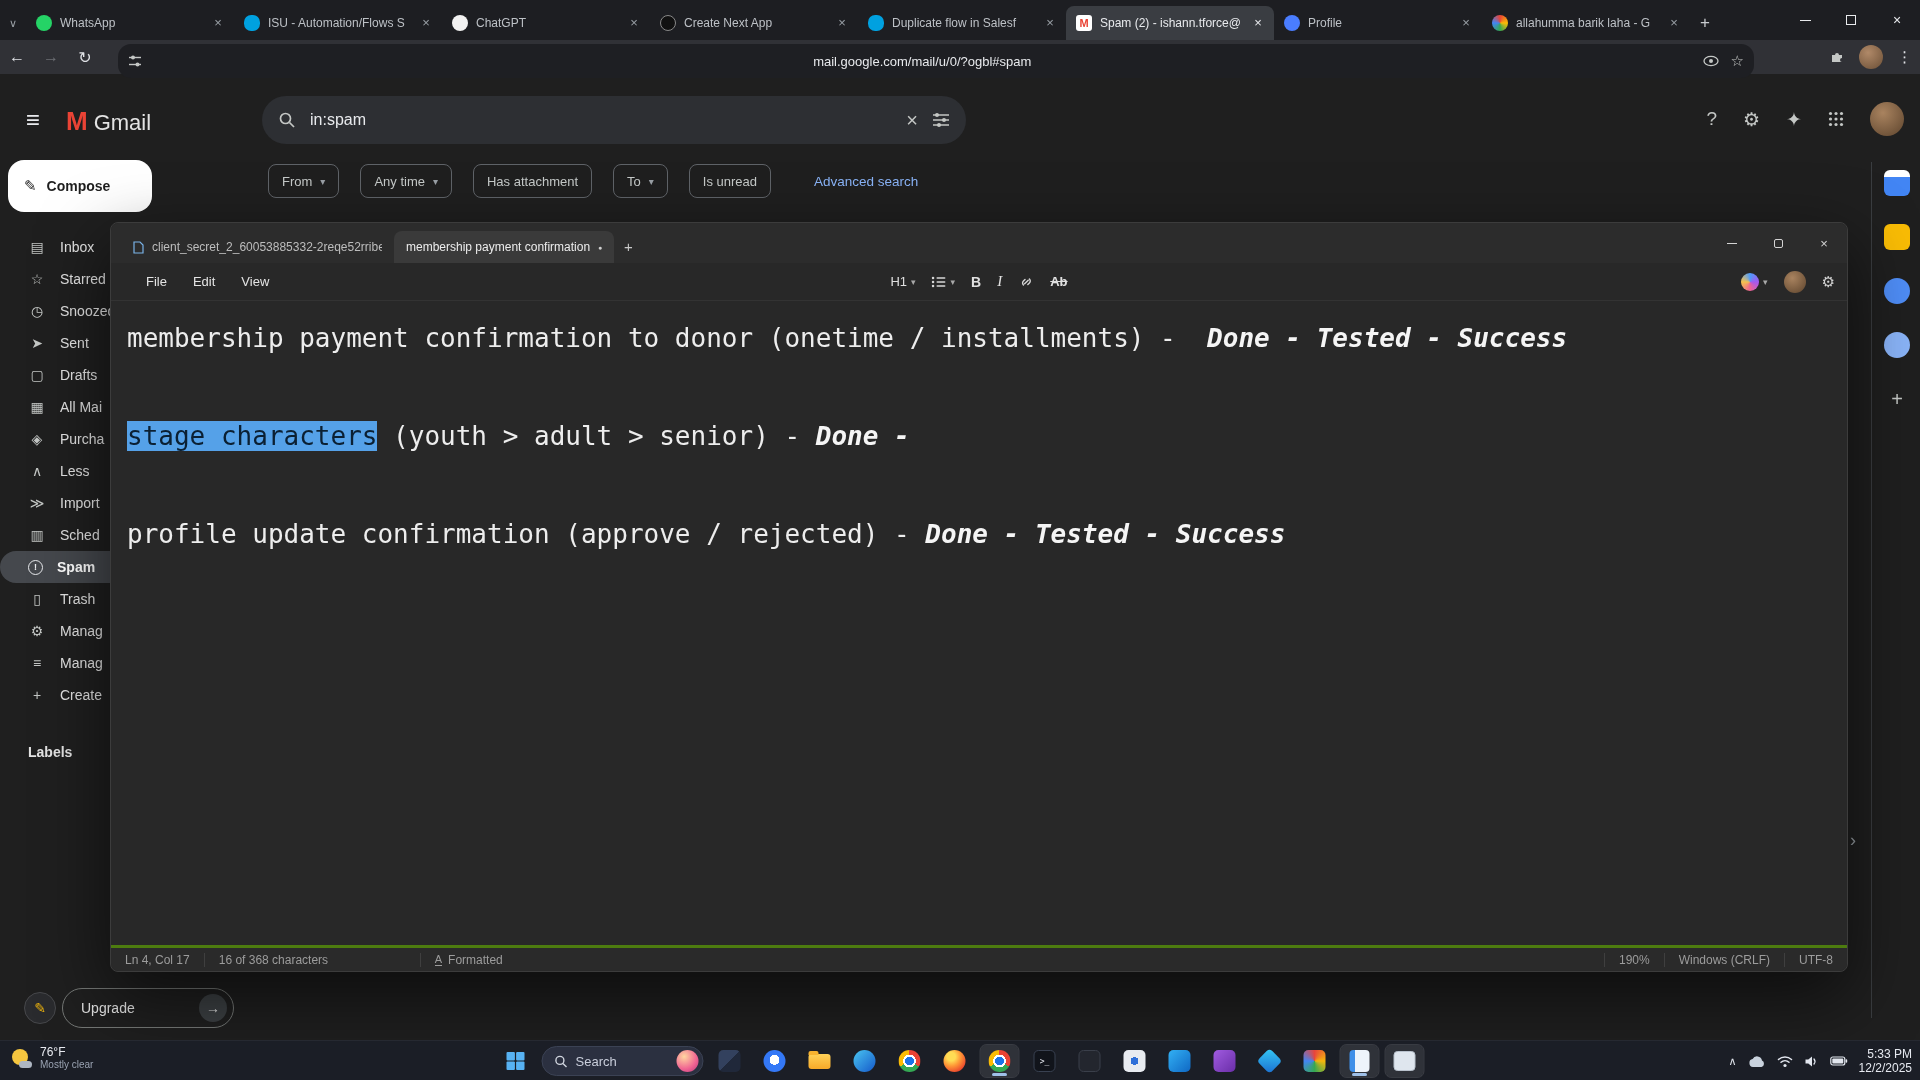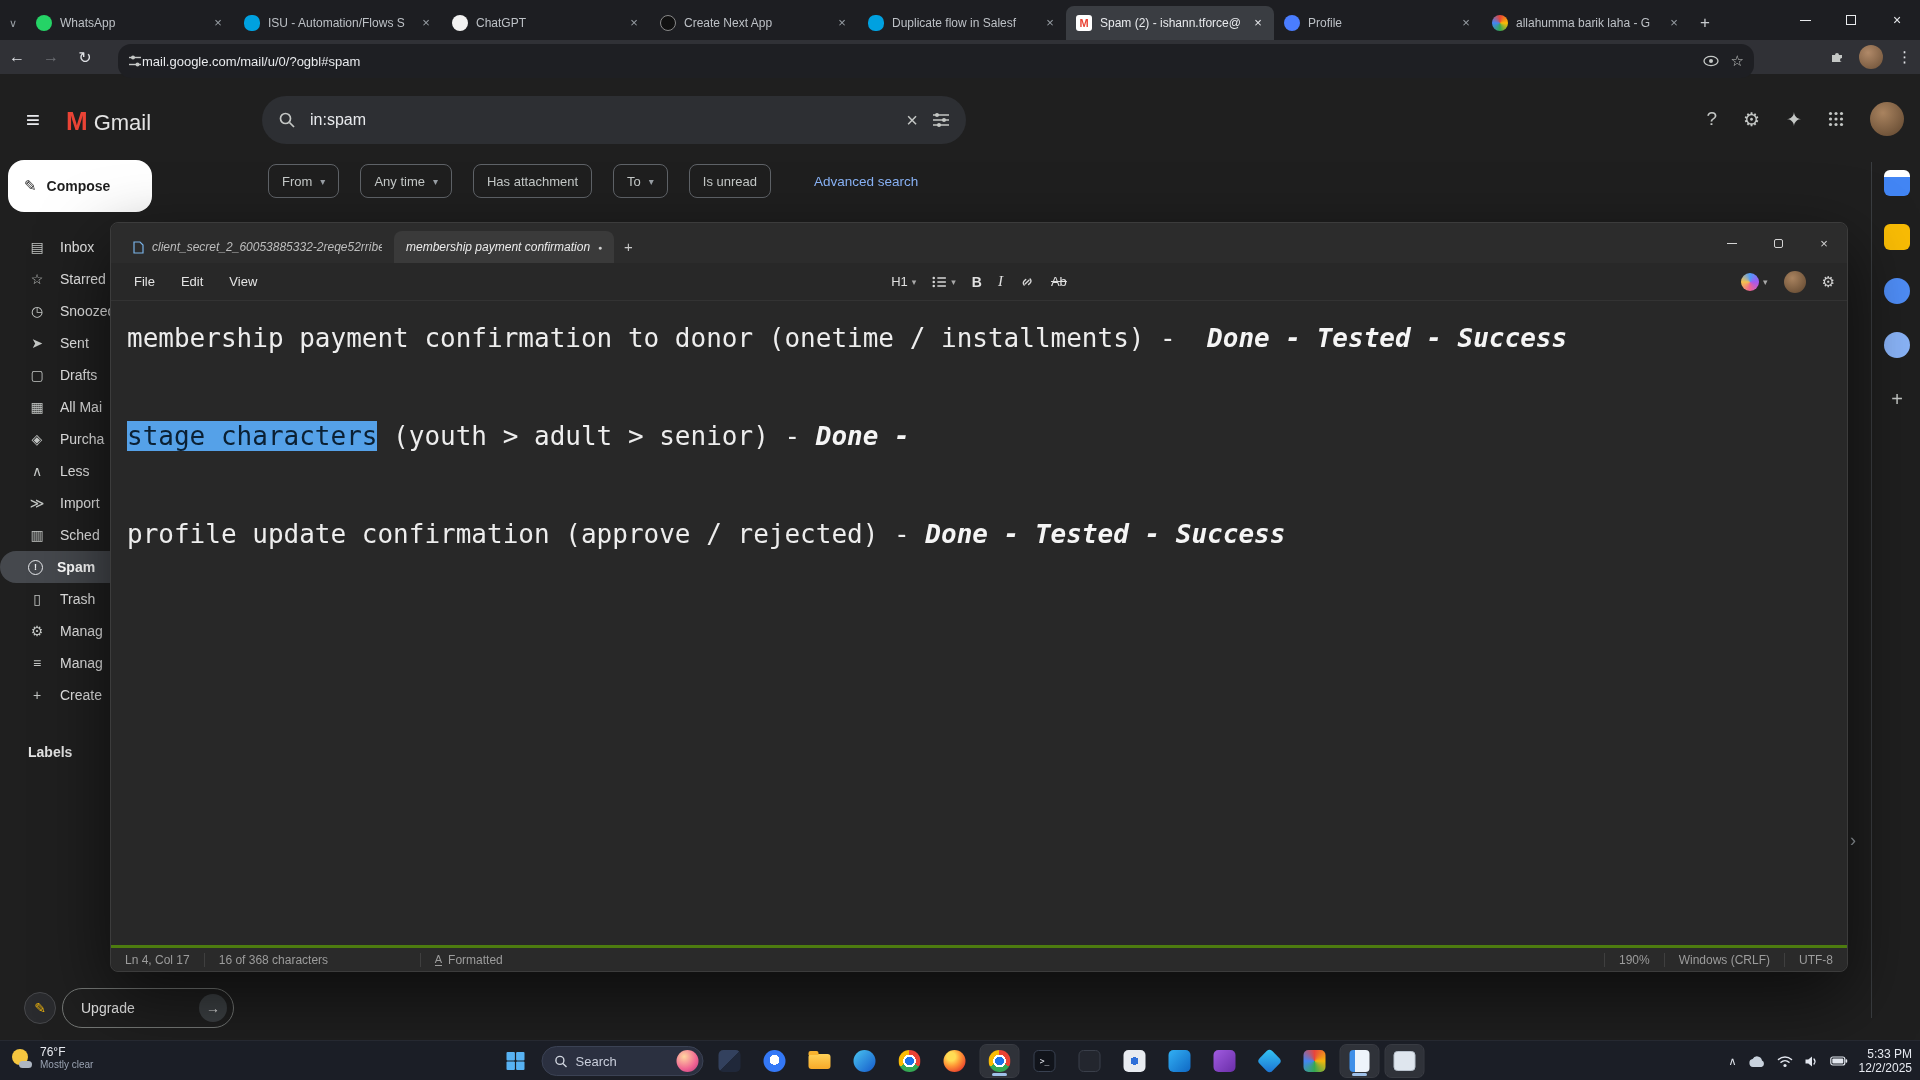--- a/index.html
+++ b/index.html
@@ -36,21 +36,21 @@
   .wc .sq { width:10px; height:10px; border:1px solid #e8eaed; display:block; }
   .wc .bar { width:11px; height:1px; background:#e8eaed; display:block; }
 
   
   .navbar { position:absolute; top:40px; left:0; width:1920px; height:34px; background:#303136; z-index:30;
             display:flex; align-items:center; }
   .nav-ic { width:34px; text-align:center; color:#dfe1e5; font-size:16px; flex:none; }
   .nav-ic.disabled { color:#6c6f74; }
   .urlbar { position:absolute; left:118px; top:4px; width:1636px; height:34px; background:#1e1f23;
             border-radius:13px; display:flex; align-items:center; padding:0 10px; gap:0;
-            color:#e8eaed; font-size:13px; }
+            color:#e8eaed; font-size:13px;text-align:center; }
   .url-text { flex:1; white-space:nowrap; overflow:hidden; }
   .url-right { display:flex; align-items:center; gap:12px; color:#c4c7c5; }
   .nav-right { position:absolute; right:8px; top:0; height:34px; display:flex; align-items:center; gap:14px; }
   .nav-avatar { width:24px; height:24px; border-radius:50%;
                 background:radial-gradient(circle at 38% 32%, #b08968, #6b4f36); }
   .dots { color:#dfe1e5; font-size:15px; }
 
   
   .gmail { position:absolute; top:74px; left:0; width:1920px; height:966px; background:#1f1f1f; z-index:1; }
   .gm-burger { position:absolute; left:26px; top:32px; font-size:24px; color:#e8eaed; }
@@ -99,40 +99,40 @@
   .rl-contacts { border-radius:50%; background:#8ab4f8; }
   .rl-plus { color:#c4c7c5; font-size:20px; text-align:center; line-height:26px; }
   .rail-chev { position:absolute; left:1850px; top:756px; color:#9aa0a6; font-size:18px; }
 
   
   .notepad { position:absolute; left:110px; top:222px; width:1738px; height:750px; background:#282828;
              border:1px solid #3c3c3c; border-radius:8px; box-shadow:0 24px 70px rgba(0,0,0,.6); z-index:10; }
   .np-titlebar { position:relative; height:40px; background:#2c2c2c; border-radius:8px 8px 0 0;
                  display:flex; align-items:flex-end; padding-left:10px; }
   .np-tab { height:32px; display:flex; align-items:center; gap:8px; padding:0 12px; font-size:12px;
-            color:#bdbdbd; border-radius:8px 8px 0 0; flex:none;font-style:italic; }
+            color:#bdbdbd; border-radius:8px 8px 0 0; flex:none; }
   .np-tab .t { max-width:230px; white-space:nowrap; overflow:hidden; }
   .np-tab.active { background:#3a3a3a; color:#ececec; }
   .np-dot { font-size:7px; color:#d0d0d0; }
   .np-newtab { width:28px; height:28px; margin-bottom:3px; display:flex; align-items:center; justify-content:center;
                color:#c8c8c8; font-size:15px; }
   .np-controls { position:absolute; right:0; top:0; height:40px; display:flex; }
   .npc { width:46px; height:40px; display:flex; align-items:center; justify-content:center; color:#d4d4d4; font-size:13px; }
   .npc .sq { width:9px; height:9px; border:1px solid #d4d4d4; border-radius:2px; display:block; }
   .npc .bar { width:10px; height:1px; background:#d4d4d4; display:block; }
   .np-menurow { position:relative; height:38px; border-bottom:1px solid #333; display:flex; align-items:center; }
-  .np-menus { display:flex; gap:4px; padding-left:12px; }
+  .np-menus { display:flex; gap:4px; padding-left:24px; }
   .np-menu { padding:5px 11px; color:#e4e4e4; font-size:13px; border-radius:5px; }
   .np-format { position:absolute; left:50%; transform:translateX(-50%); display:flex; align-items:center;
                gap:16px; color:#e0e0e0; font-size:13px; }
   .fm { display:flex; align-items:center; gap:4px; }
   .fm .cd { font-size:9px; color:#a9a9a9; }
   .fm-b { font-weight:bold; font-size:14px; }
   .fm-i { font-style:italic; font-family:"Liberation Serif", serif; font-size:15px; }
-  .fm-clear { text-decoration:line-through; }
+  .fm-clear { text-decoration:line-through;font-weight:bold; }
   .np-right { position:absolute; right:12px; top:0; height:38px; display:flex; align-items:center; gap:16px; }
   .copilot { width:18px; height:18px; border-radius:50%;
              background:conic-gradient(#4e9bfa,#a558f0,#ef6292,#f6c24e,#4e9bfa); }
   .np-avatar { width:22px; height:22px; border-radius:50%;
                background:radial-gradient(circle at 38% 32%, #a9835f, #5d442d); }
   .np-gear { color:#d0d0d0; font-size:15px; }
   .np-editor { position:absolute; top:79px; left:0; right:0; bottom:26px; padding:18px 16px; overflow:hidden;
                font-family:"DejaVu Sans Mono","Liberation Mono",monospace; font-size:26px; color:#ededed; }
   .np-line { line-height:36px; margin-bottom:62px; white-space:pre; }
   .np-sel { background:#55a1e8; color:#0b2033; }

